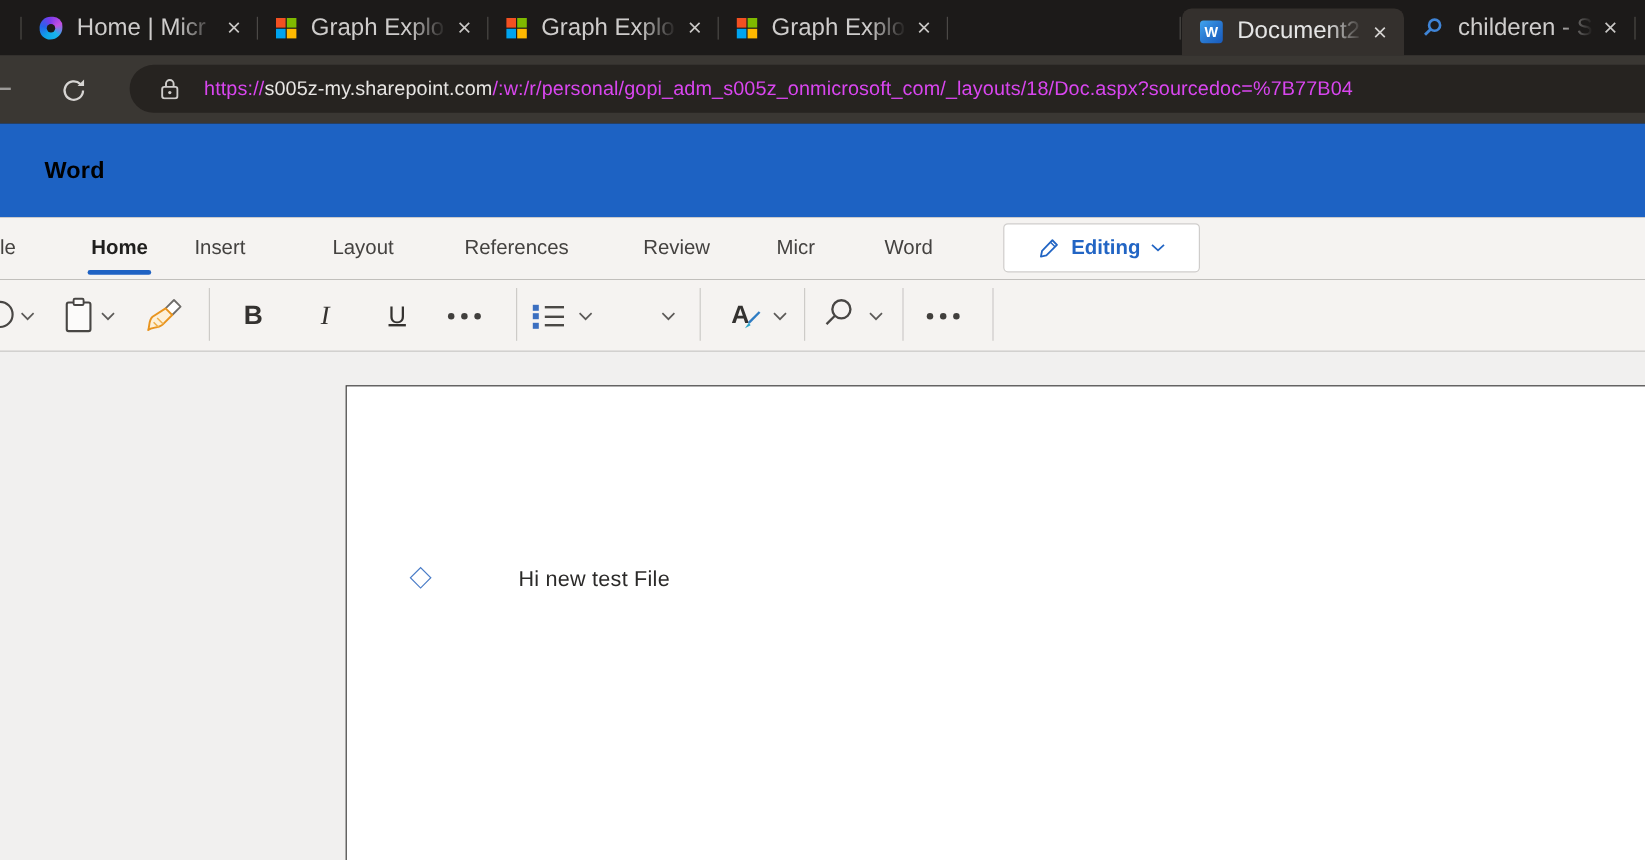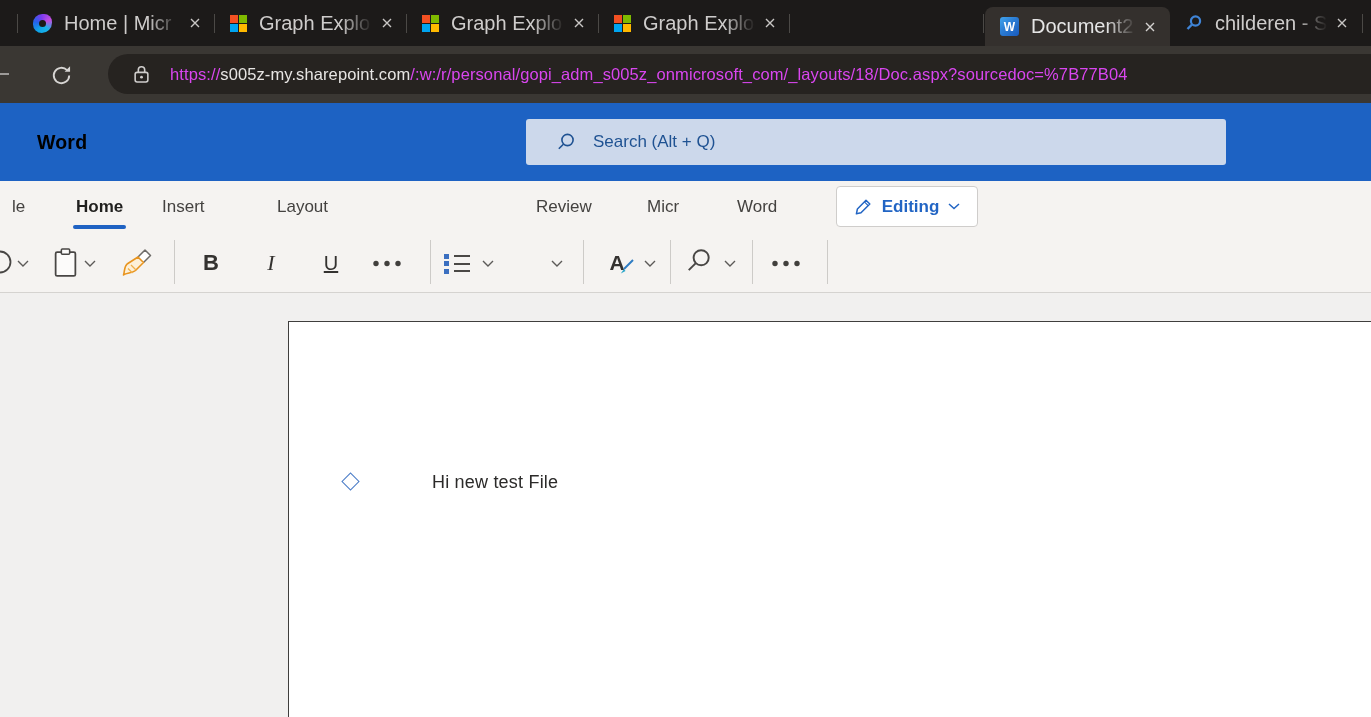--- a/index.html
+++ b/index.html
@@ -48,21 +48,21 @@
                display:flex; align-items:center; padding-left:30px; gap:17px; }
   .searchbox input { background:transparent; border:none; outline:none; font-size:17px; color:#1f5292; width:500px;
                      font-family:"Liberation Sans",sans-serif; }
   .searchbox input::placeholder { color:#1f5292; opacity:1; }
 
   
   .ribbontabs { position:absolute; left:0; top:181px; width:1371px; height:52px; background:#f5f3f1; }
   .rtab { position:absolute; top:0; height:52px; display:flex; align-items:center; font-size:17px; color:#444240; cursor:default; }
   .rtab.active { font-weight:bold; color:#201f1e; }
   .rtab.active::after { content:""; position:absolute; left:-3px; right:-3px; top:44px; height:4px; background:#1f62c3; border-radius:2px; }
-  .editing-btn { position:absolute; left:836px; top:5px; width:142px; height:41px; background:#fff; border:1px solid #cfcdcb;
+  .editing-btn { position:absolute; left:836px; top:5px; width:164px; height:41px; background:#fff; border:1px solid #cfcdcb;
                  border-radius:4px; display:flex; align-items:center; justify-content:center; gap:9px; }
   .editing-label { color:#2265c4; font-size:17px; font-weight:bold; }
 
   
   .toolbar { position:absolute; left:0; top:233px; width:1371px; height:60px; background:#f5f3f1; border-bottom:1px solid #d5d3d0; }
   .tbtn { position:absolute; display:flex; align-items:center; justify-content:center; }
   .tb-div { position:absolute; top:7px; width:1px; height:44px; background:#cecccA; background:#cdcbc8; }
   .glyph-b { font-size:22px; font-weight:bold; color:#343230; }
   .glyph-i { font-size:22px; font-style:italic; color:#343230; font-family:"Liberation Serif","DejaVu Serif",serif; }
   .glyph-u { font-size:20px; color:#343230; text-decoration:underline; }
@@ -197,34 +197,28 @@
             <path d="M4 7V4.6a3 3 0 0 1 6 0V7" fill="none" stroke="#cfcdcb" stroke-width="1.5"></path>
             <circle cx="7" cy="11.5" r="1.3" fill="#cfcdcb"></circle>
           </svg>
       </span>
       <span class="urltext"><span class="url-scheme">https://</span><span class="url-domain">s005z-my.sharepoint.com</span><span class="url-path">/:w:/r/personal/gopi_adm_s005z_onmicrosoft_com/_layouts/18/Doc.aspx?sourcedoc=%7B77B04</span></span>
     </div>
   </div>
 
   <div class="wordheader">
     <span class="appname">Word</span>
-    <div class="searchbox">
-      <svg width="20" height="20" viewBox="0 0 20 20">
-          <circle cx="11.5" cy="8" r="5.6" fill="none" stroke="#1f5292" stroke-width="1.6"></circle>
-          <path d="M7.4 12.2 L2.8 16.8" stroke="#1f5292" stroke-width="1.6"></path>
-        </svg>
-      <input type="text" placeholder="Search (Alt + Q)" style="">
-    </div>
   </div>
 
   <div class="ribbontabs">
-    <span class="rtab" style="left:12px">le</span>
+    <span class="rtab" style="left:0px">le</span>
     <span class="rtab active" style="left:76px">Home</span>
     <span class="rtab" style="left:162px">Insert</span>
     <span class="rtab" style="left:277px">Layout</span>
+    <span class="rtab" style="left:387px">References</span>
     <span class="rtab" style="left:536px">Review</span>
     <span class="rtab" style="left:647px">Micr</span>
     <span class="rtab" style="left:737px">Word</span>
     <div class="editing-btn">
       <svg width="19" height="19" viewBox="0 0 19 19">
           <path d="M12 3.2l3.8 3.8-8.8 8.8-4.6 1 1-4.8z" fill="none" stroke="#2265c4" stroke-width="1.5" stroke-linejoin="round"></path>
           <path d="M10.4 4.8l3.8 3.8" fill="none" stroke="#2265c4" stroke-width="1.2"></path>
         </svg>
       <span class="editing-label">Editing</span>
       <svg width="12" height="7">

